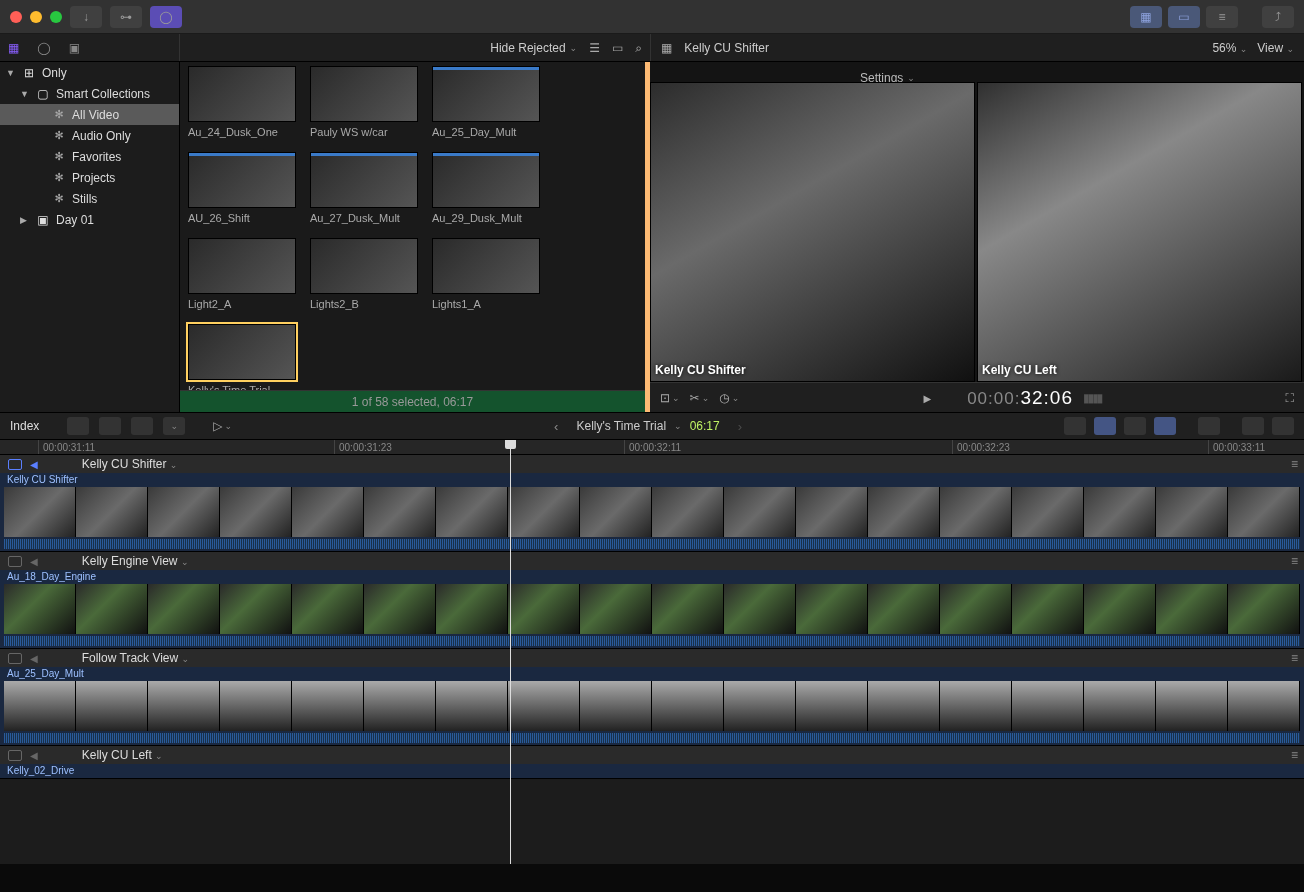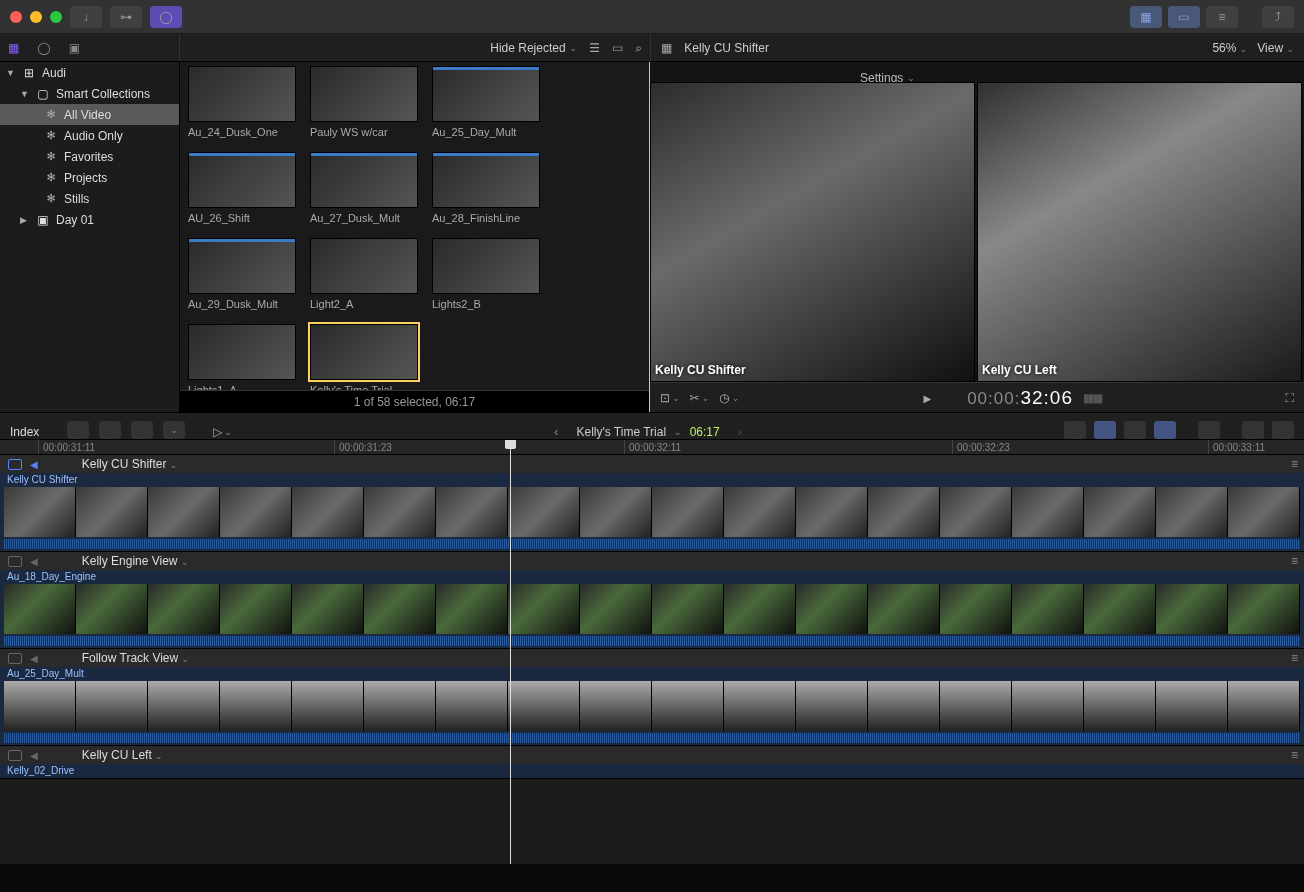--- a/index.html
+++ b/index.html
@@ -24,50 +24,50 @@
 .chev{font-size:9px;color:#888}
 .viewer-name-row { display:flex; align-items:center; gap:12px; flex:1; }
 .viewer-right-ctl { display:flex; gap:10px; align-items:center; margin-left:auto; }
 
 
 .main { height:350px; display:flex; background:#1a1a1a; }
 .sidebar { width:180px; background:#1c1c1c; border-right:1px solid #000; overflow:hidden; }
 .sidebar .row { height:21px; display:flex; align-items:center; padding-left:6px; gap:6px; cursor:pointer; color:#ddd; }
 .sidebar .row.sel { background:#5a5a5a; }
 .sidebar .row.ind1 { padding-left:20px; }
-.sidebar .row.ind2 { padding-left:28px; }
+.sidebar .row.ind2 { padding-left:36px; }
 .sidebar .disc { width:10px; font-size:9px; color:#aaa; }
 .sidebar .ic { width:14px; height:14px; display:inline-flex; align-items:center; justify-content:center; }
 .gear::before { content:"✻"; font-size:11px; color:#aaa; }
 
-.browser { flex:1; background:#1a1a1a; position:relative; min-width:0; border-right:1px solid #fdba74; }
+.browser { flex:1; background:#1a1a1a; position:relative; min-width:0; border-right:5px solid #fdba74; }
 .thumbs { padding:4px 8px; display:flex; flex-wrap:wrap; gap:14px 14px; }
 .thumb { width:108px; }
 .thumb .img { width:108px; height:56px; background:linear-gradient(135deg,#2a2a2a,#555); border:1px solid #000; position:relative; }
 .thumb .img.sel { outline:2px solid #ffd060; }
 .thumb .bluebar { position:absolute; top:0; left:0; right:0; height:3px; background:#3a7ac8; }
 .thumb .lbl { color:#aaa; font-size:11px; margin-top:4px; white-space:nowrap; overflow:hidden; text-overflow:ellipsis; }
-.browser-status { position:absolute; bottom:0; left:0; right:0; height:22px; display:flex; align-items:center; justify-content:center; color:#999; background:#000000; border-top:1px solid #333; }
+.browser-status { position:absolute; bottom:0; left:0; right:0; height:22px; display:flex; align-items:center; justify-content:center; color:#999; background:#14532d; border-top:1px solid #333; }
 
 .viewer { width:654px; background:#141414; display:flex; flex-direction:column; }
 .settings-row { height:20px; display:flex; align-items:center; padding:0 10px; }
 .settings-box { margin-left:200px; color:#bbb; cursor:pointer; display:flex; align-items:center; gap:4px;margin-top:12px; }
 .angles { flex:1; display:flex; gap:2px; padding:0 2px 0 0; }
 .angle { flex:1; background:linear-gradient(160deg,#222 0%,#4a4a4a 50%,#161616 100%); position:relative; border:1px solid #000; }
 .angle.a1 { background:linear-gradient(150deg,#2c2c2c,#6a6a6a 40%,#101010); }
 .angle.a2 { background:linear-gradient(150deg,#303030,#888 35%,#1a1a1a); }
 .angle .label { position:absolute; bottom:4px; left:4px; color:#fff; font-weight:bold; font-size:12px; text-shadow:0 0 4px #000; }
 .viewer-ctrl { height:30px; background:#1f1f1f; display:flex; align-items:center; padding:0 10px; gap:10px; border-top:1px solid #333; }
 .viewer-ctrl .tc { font-family:ui-monospace,Menlo,monospace; color:#ddd; font-size:17px; letter-spacing:1px;margin-left:26px; }
 .viewer-ctrl .tc .big { color:#fff; font-size:19px; }
 .play-tri::before{content:"▶";font-size:10px;color:#aaa;}
 .ctrl-ico { cursor:pointer; color:#aaa; display:flex; align-items:center; gap:2px; }
 
 
-.tl-header { height:28px; background:#202020; display:flex; align-items:flex-end; padding:0 10px; gap:10px; border-top:1px solid #000; border-bottom:1px solid #000; }
+.tl-header { height:28px; background:#202020; display:flex; align-items:center; padding:0 10px; gap:10px; border-top:1px solid #000; border-bottom:1px solid #000; }
 .tl-header .idx { color:#ddd; cursor:pointer; }
 .tl-header .center { flex:1; display:flex; align-items:center; justify-content:center; gap:18px; }
 .tl-header .proj { display:flex; align-items:center; gap:8px; }
 .tl-header .right-btns { display:flex; gap:8px; }
 .sq-btn { width:22px; height:18px; background:#333; border-radius:3px; cursor:pointer; display:flex; align-items:center; justify-content:center; }
 .sq-btn.act { background:#445584; }
 
 
 .timeline { height:424px; background:#1c1c1c; position:relative; overflow:hidden; }
 .ruler { height:15px; background:#262626; position:relative; border-bottom:1px solid #000; }
@@ -148,21 +148,21 @@
       <span><span>View</span> <span class="chev">⌄</span></span>
     </div>
   </div>
 </div>
 
 <div class="main">
   <div class="sidebar" id="sidebar">
       <div class="row ind0">
         <span class="disc">▼</span>
         <span class="ic ">⊞</span>
-        <span>Audi</span>
+        <span>Only</span>
       </div>
       <div class="row ind1">
         <span class="disc">▼</span>
         <span class="ic ">▢</span>
         <span>Smart Collections</span>
       </div>
       <div class="row ind2 sel">
         <span class="disc"></span>
         <span class="ic gear"></span>
         <span>All Video</span>
@@ -213,26 +213,20 @@
           <div class="img grad-int">
             <div class="bluebar"></div>
           </div>
           <div class="lbl">AU_26_Shift</div>
         </div>
         <div class="thumb">
           <div class="img grad-car">
             <div class="bluebar"></div>
           </div>
           <div class="lbl">Au_27_Dusk_Mult</div>
-        </div>
-        <div class="thumb">
-          <div class="img grad-finish">
-            <div class="bluebar"></div>
-          </div>
-          <div class="lbl">Au_28_FinishLine</div>
         </div>
         <div class="thumb">
           <div class="img grad-dusk">
             <div class="bluebar"></div>
           </div>
           <div class="lbl">Au_29_Dusk_Mult</div>
         </div>
         <div class="thumb">
           <div class="img grad-car"></div>
           <div class="lbl">Light2_A</div>

